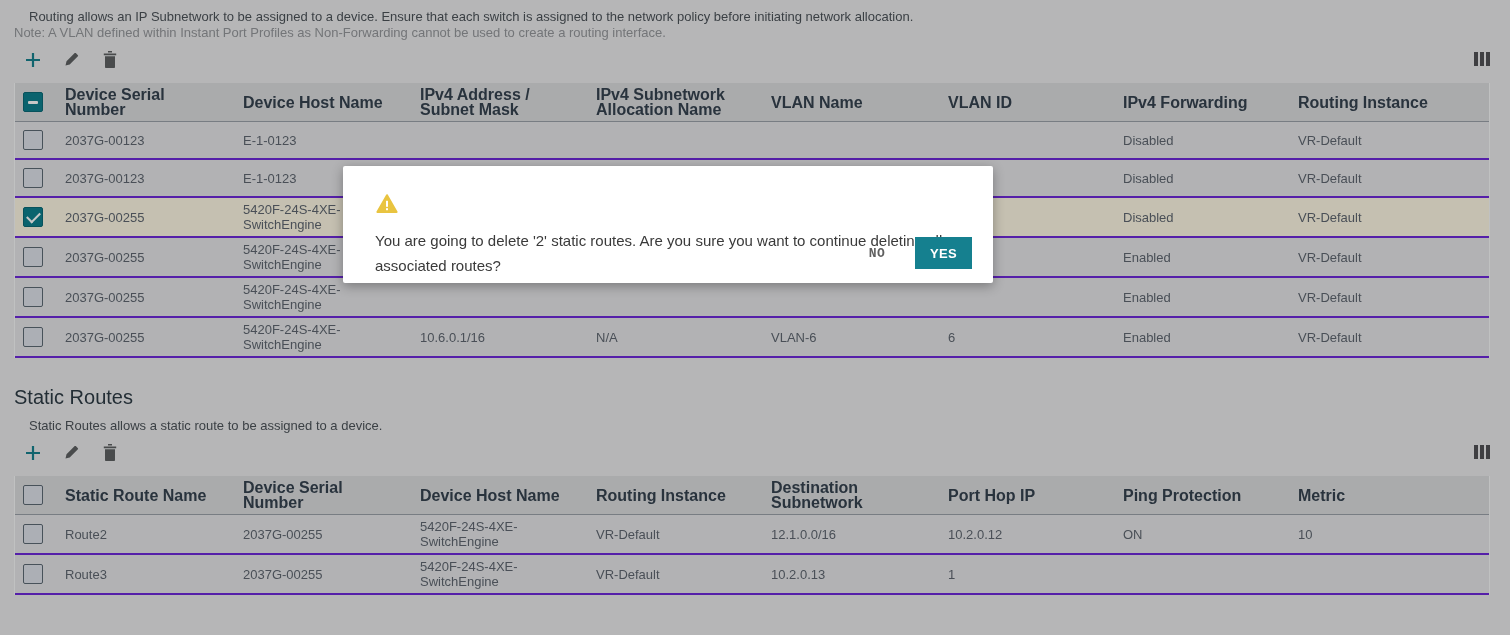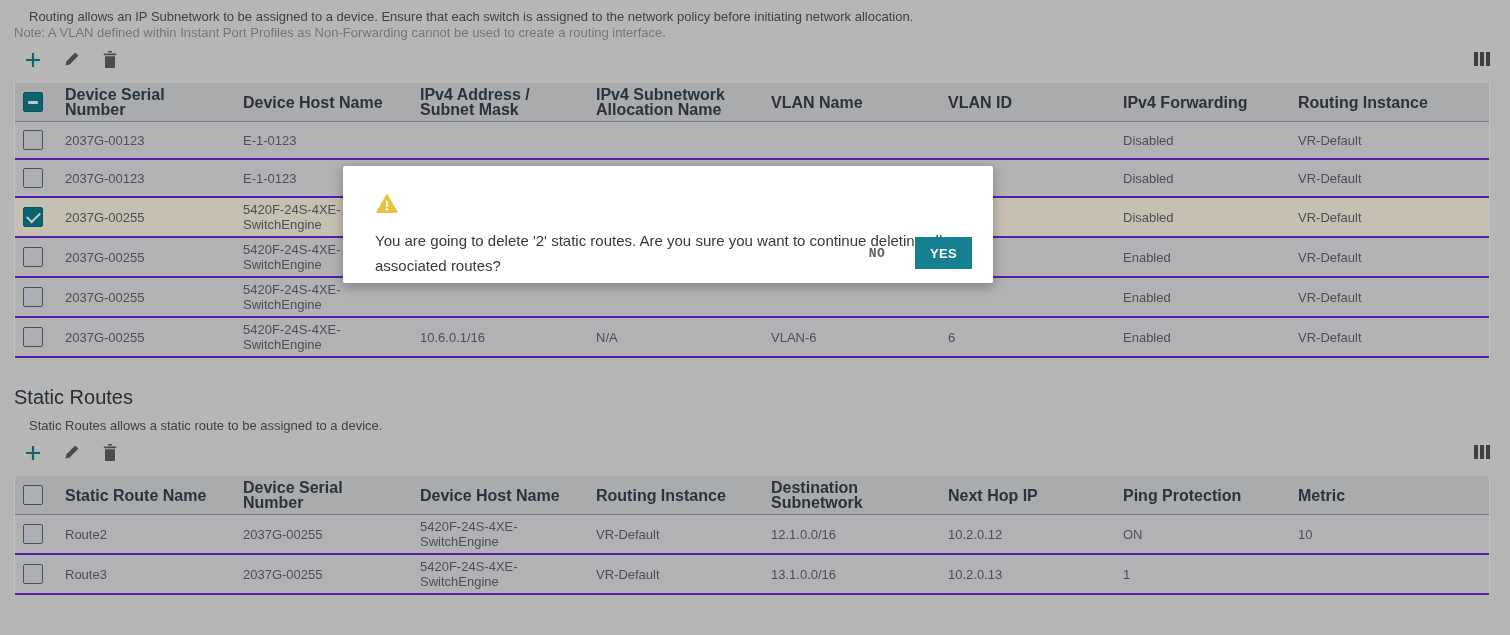--- a/index.html
+++ b/index.html
@@ -243,21 +243,21 @@
   </div>
 
   <div class="table t-static">
     <div class="thead">
       <div class="grid-row">
         <div class="cell cell-cb">
           <span class="cb"></span>
         </div>
         <div class="hdr-cells" style="display:contents;">
           
-        <div class="cell">Static Route Name</div><div class="cell">Device Serial Number</div><div class="cell">Device Host Name</div><div class="cell">Routing Instance</div><div class="cell">Destination Subnetwork</div><div class="cell">Next Hop IP</div><div class="cell">Ping Protection</div><div class="cell">Metric</div></div>
+        <div class="cell">Static Route Name</div><div class="cell">Device Serial Number</div><div class="cell">Device Host Name</div><div class="cell">Routing Instance</div><div class="cell">Destination Subnetwork</div><div class="cell">Port Hop IP</div><div class="cell">Ping Protection</div><div class="cell">Metric</div></div>
       </div>
     </div>
     <div class="tbody">
 
     <div class="grid-row">
           <div class="cell cell-cb">
             <span class="cb"></span>
           </div>
           <div class="cell">Route2</div>
           <div class="cell">2037G-00255</div>
@@ -269,21 +269,20 @@
           <div class="cell">10</div>
         </div>
         <div class="grid-row">
           <div class="cell cell-cb">
             <span class="cb"></span>
           </div>
           <div class="cell">Route3</div>
           <div class="cell">2037G-00255</div>
           <div class="cell">5420F-24S-4XE-SwitchEngine</div>
           <div class="cell">VR-Default</div>
-          <div class="cell">13.1.0.0/16</div>
           <div class="cell">10.2.0.13</div>
           <div class="cell">1</div>
         </div>
       </div>
   </div>
 </div>
 
 <div class="overlay"></div>
 
 <div class="dialog">

